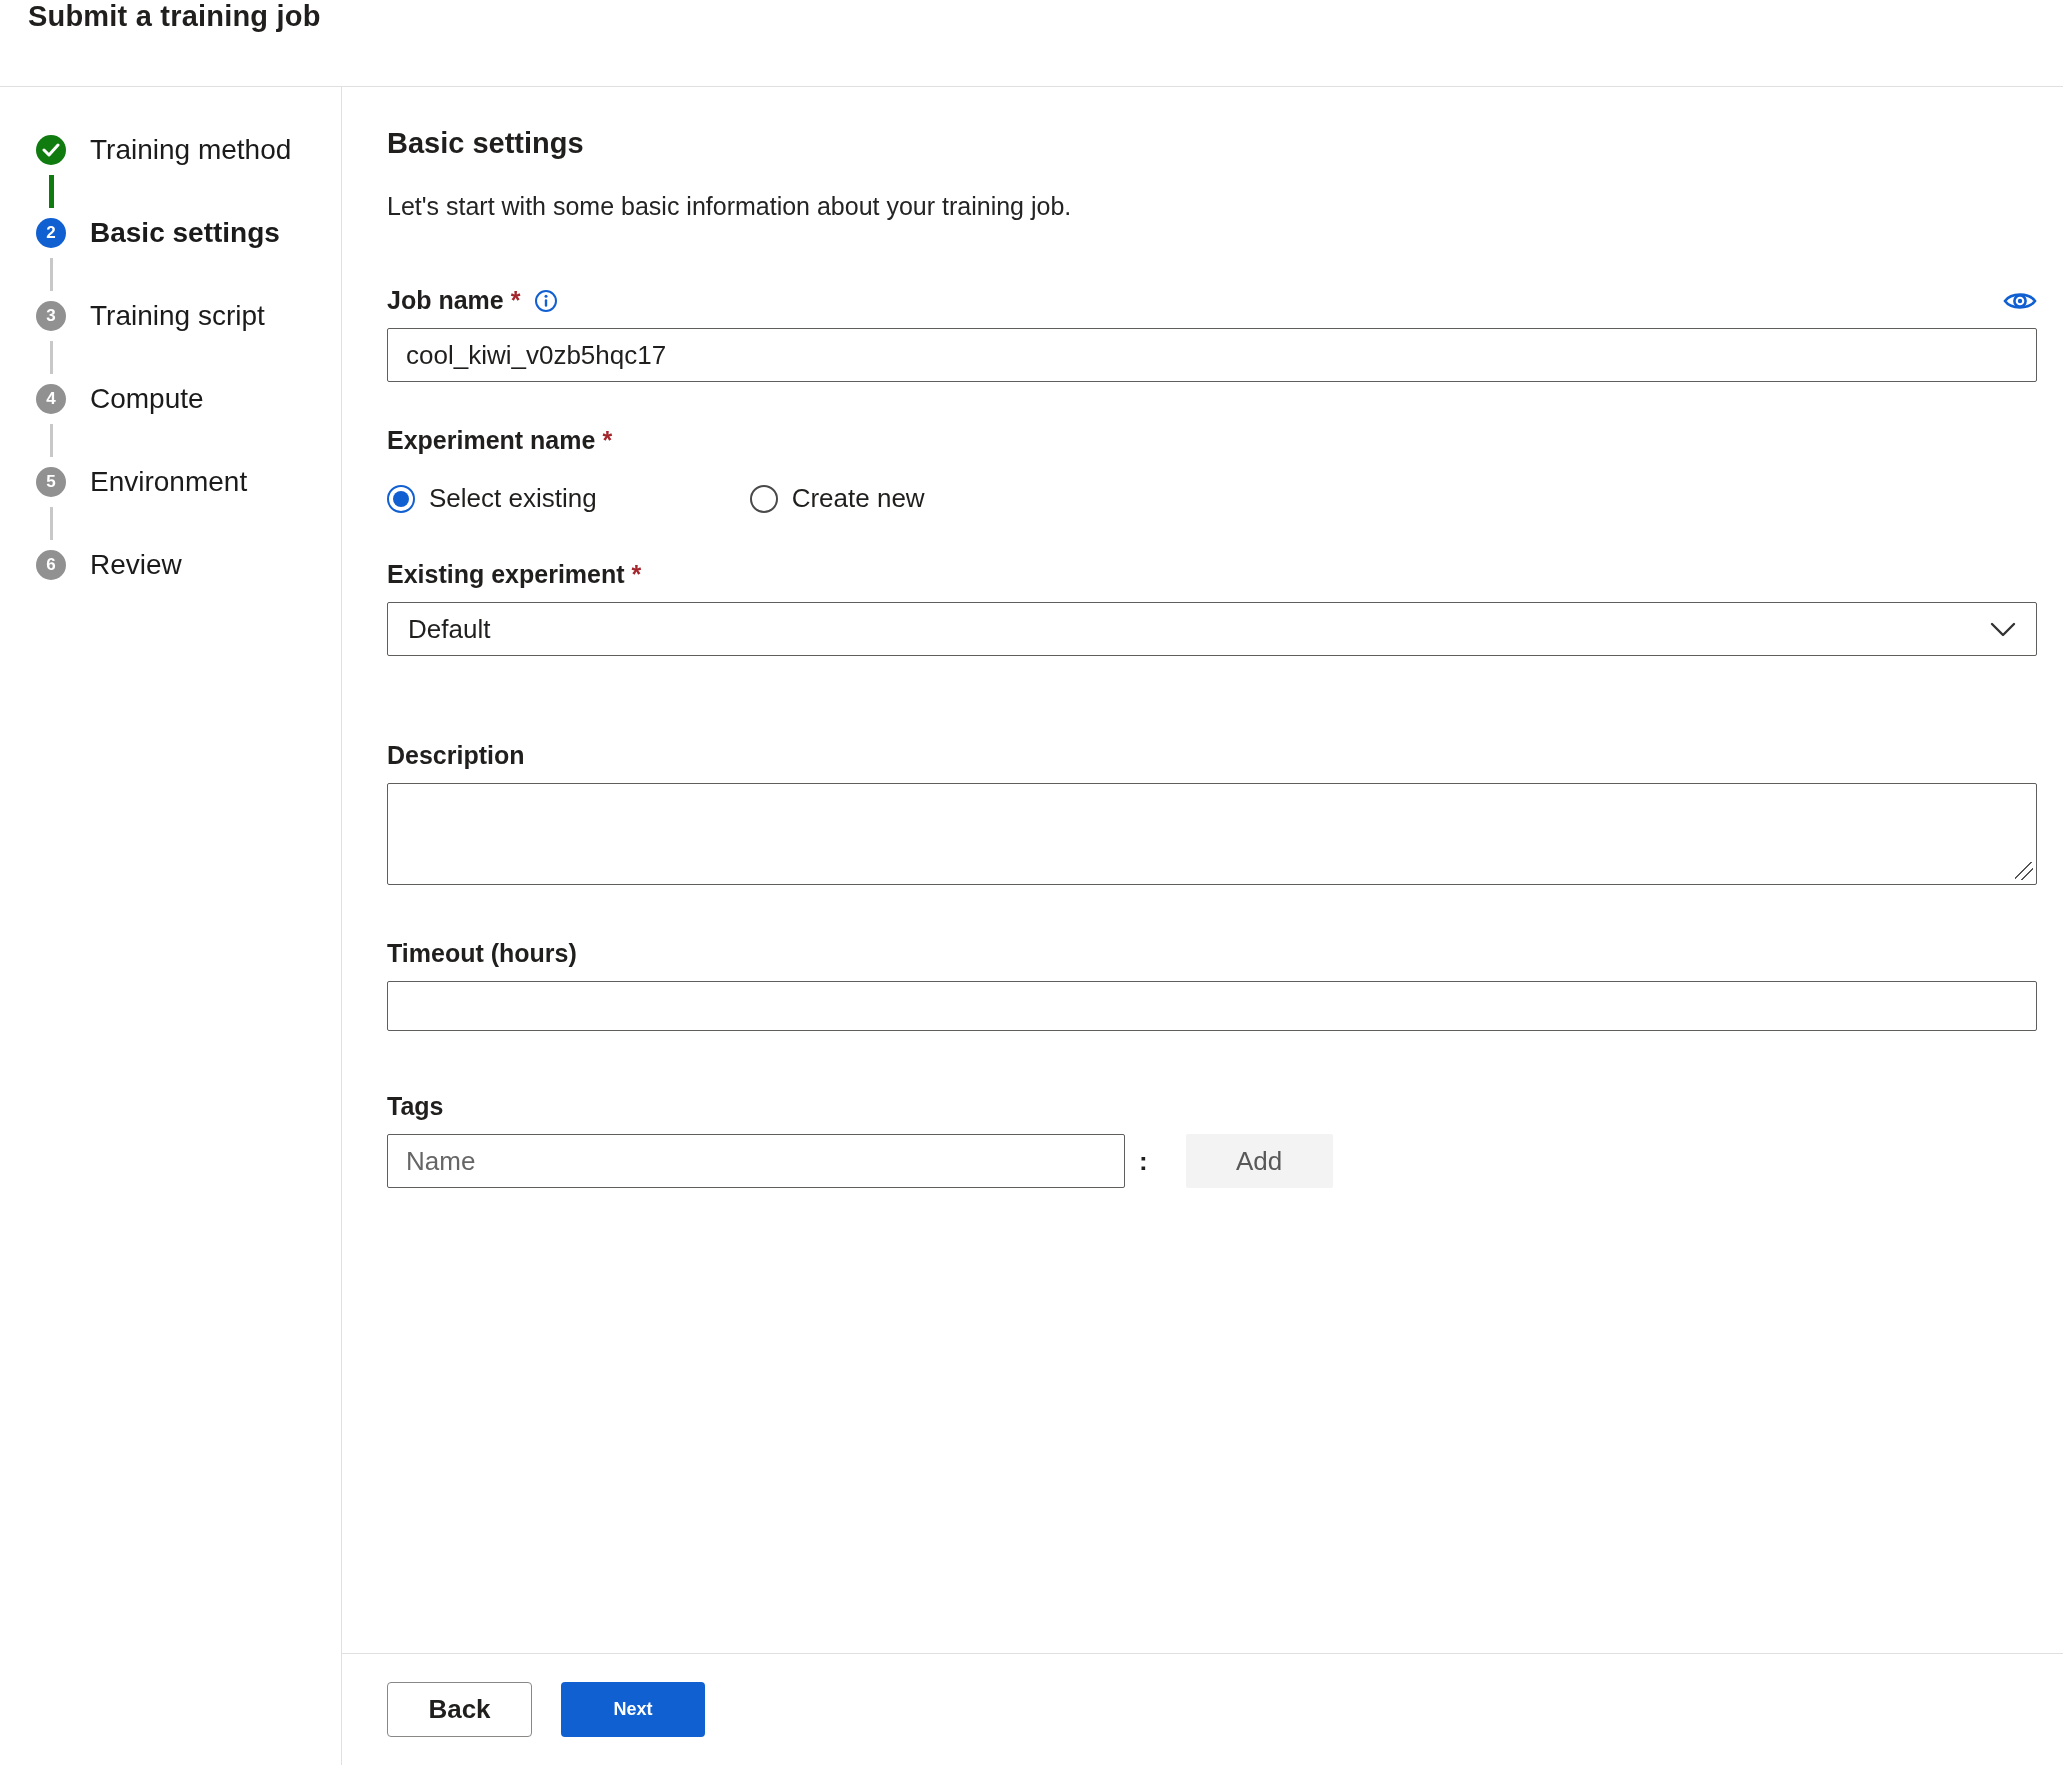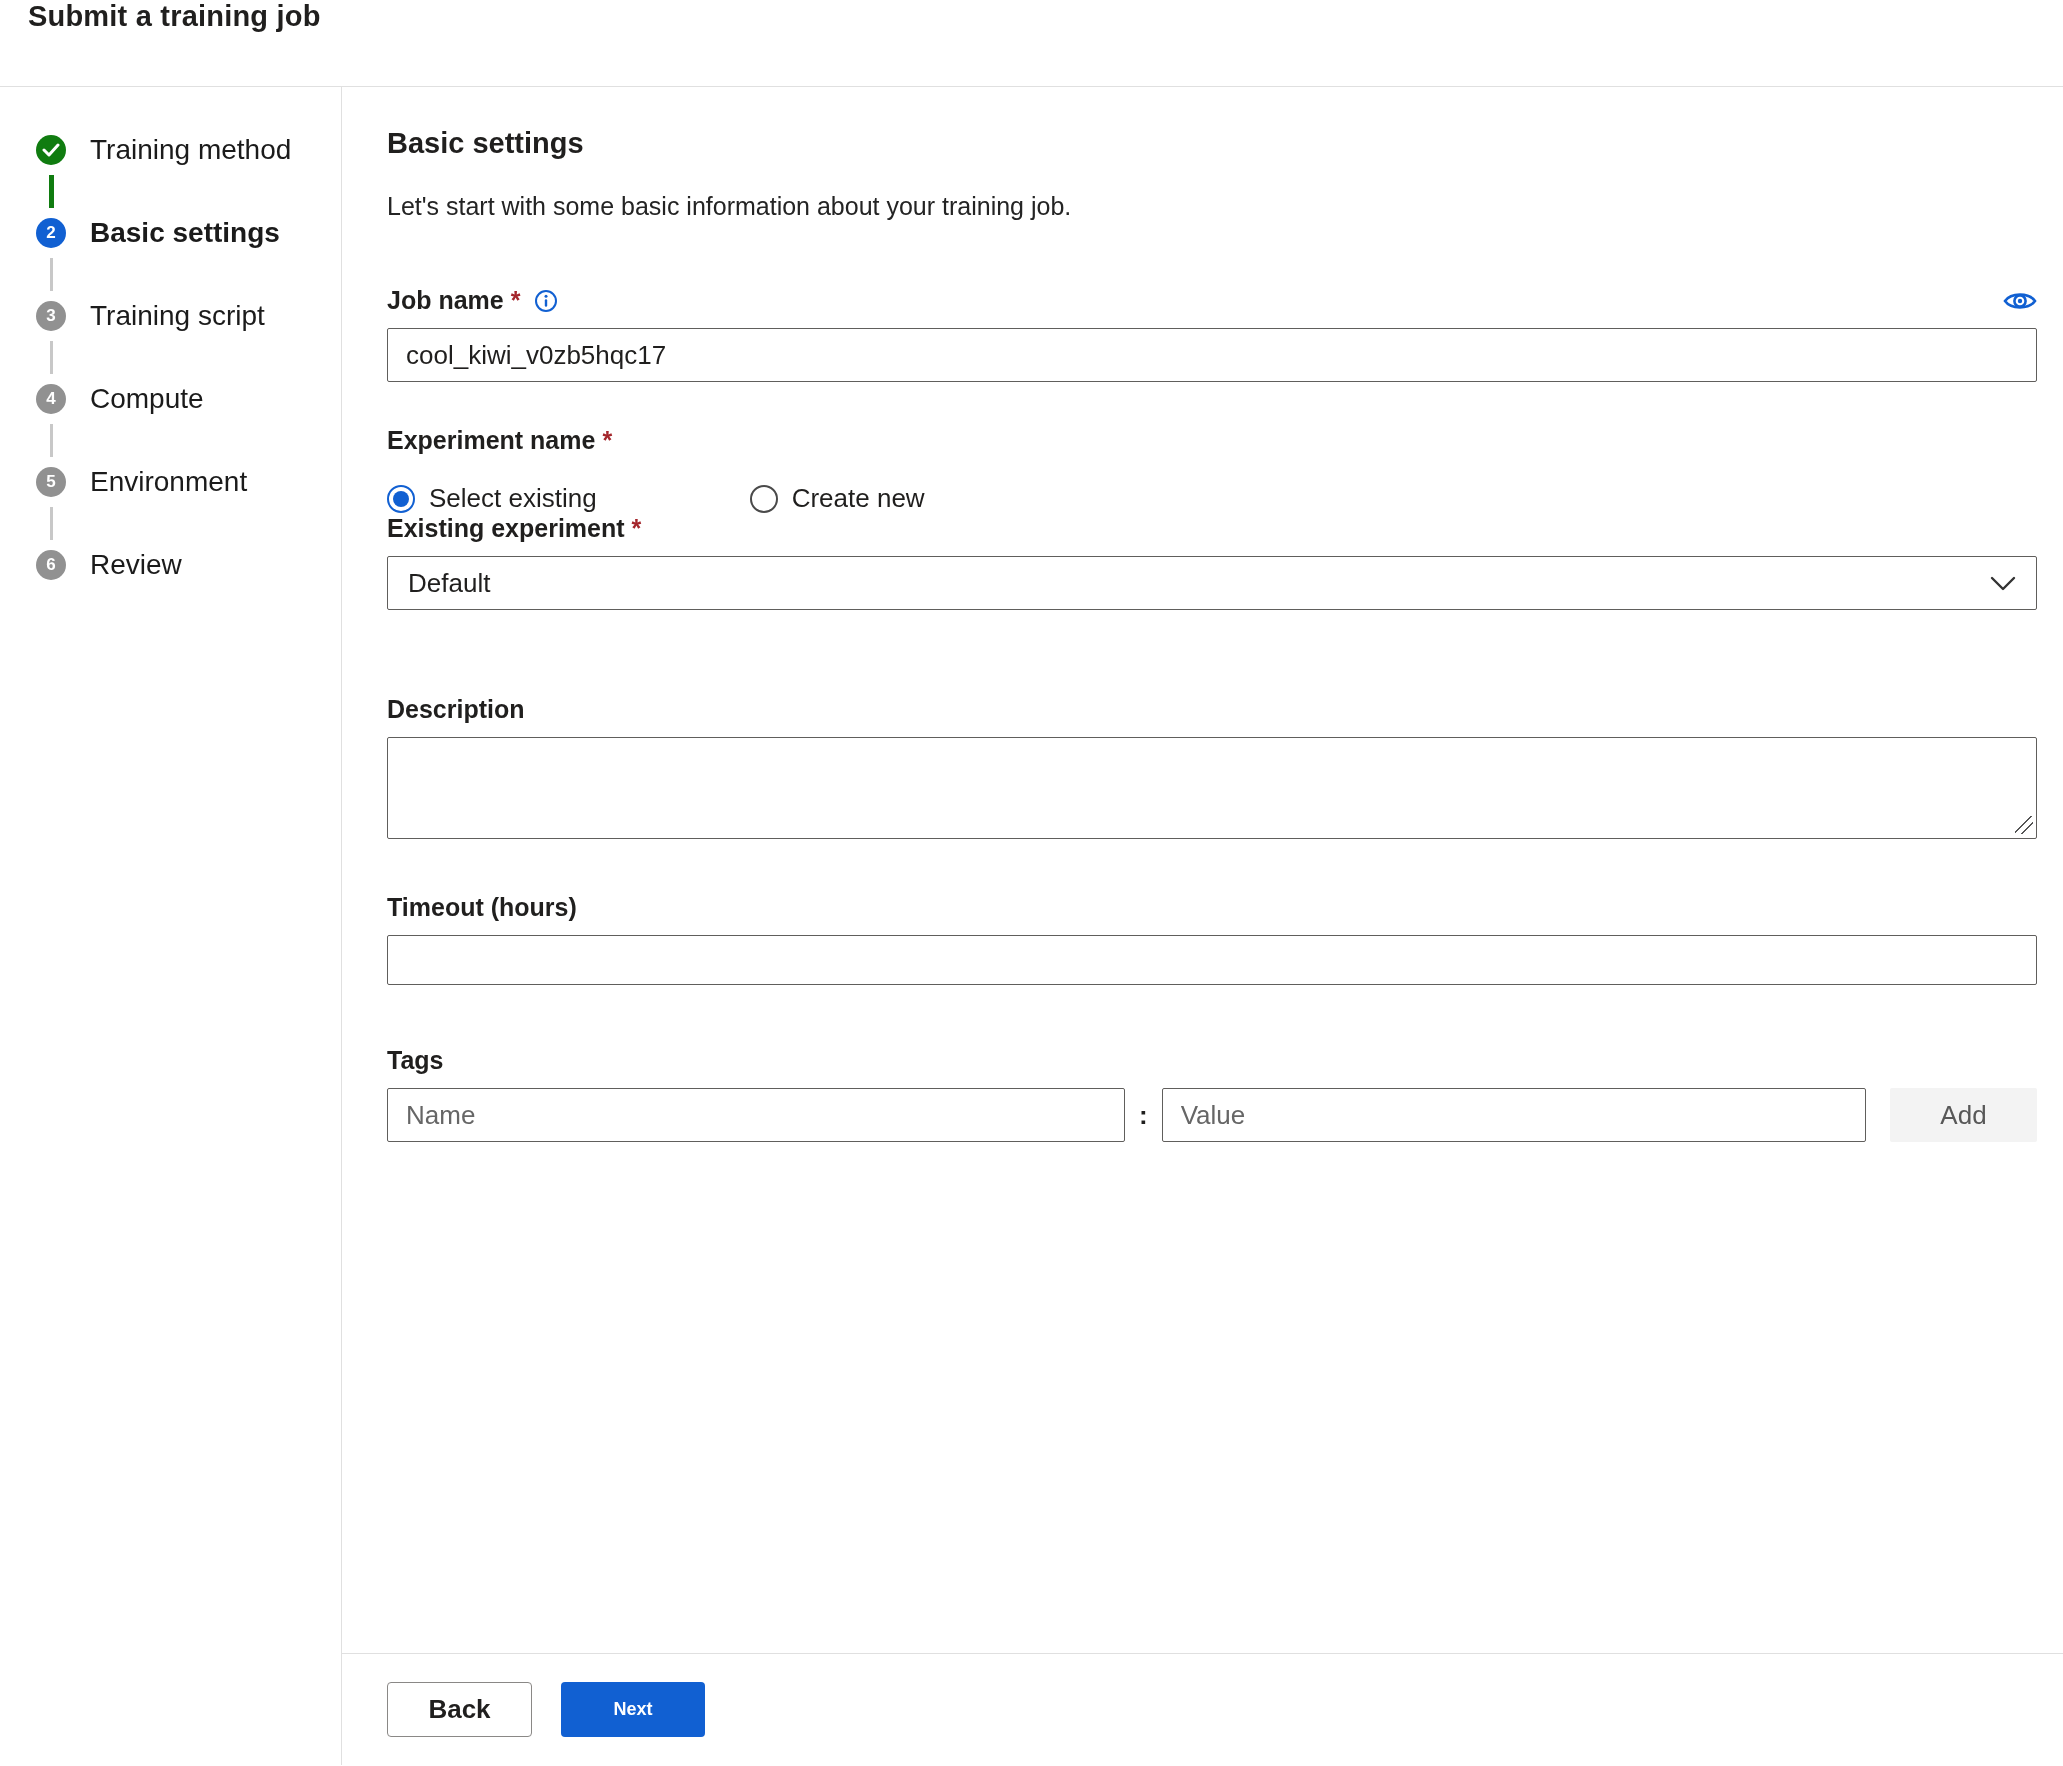--- a/index.html
+++ b/index.html
@@ -57,21 +57,21 @@
   .radio-row { margin-top: 28px; display: flex; align-items: center; }
   .radio-opt { display: flex; align-items: center; cursor: pointer; }
   .radio-opt + .radio-opt { margin-left: 153px; }
   .radio-circle { width: 28px; height: 28px; border-radius: 50%; flex: none; position: relative; }
   .radio-circle.on { border: 2px solid #1160d2; }
   .radio-circle.on::after { content: ""; position: absolute; inset: 4px; border-radius: 50%; background: #1160d2; }
   .radio-circle.off { border: 2px solid #4a4a4a; }
   .radio-text { margin-left: 14px; font-size: 26px; }
 
   
-  .mt-sel { }
+  .mt-sel { margin-top: 46px; }
   .select-box { margin-top: 13px; height: 54px; border: 1px solid #605e5c; border-radius: 2px;
     display: flex; align-items: center; padding: 0 20px; font-size: 26px; cursor: pointer; background:#fff; }
   .select-box .chev { margin-left: auto; display: inline-flex; }
 
   
   .mt-desc { margin-top: 85px; }
   .ta-wrap { position: relative; margin-top: 13px; }
   .ta { width: 100%; height: 102px; border: 1px solid #605e5c; border-radius: 2px; resize: none;
     font-size: 26px; padding: 10px 18px; font-family: "Liberation Sans", sans-serif; outline: none; display: block; }
   .grip { position: absolute; right: 4px; bottom: 5px; width: 18px; height: 18px; pointer-events: none;
@@ -226,21 +226,20 @@
         </div>
         <input class="text-input timeout-input mt-input" type="text" style="">
 
         
         <div class="field-label-row mt-tags">
           <span class="field-label">Tags</span>
         </div>
         <div class="tags-row">
           <input class="text-input tag-name" type="text" placeholder="Name" style="">
           <span class="tag-colon">:</span>
-          <input class="text-input tag-value" type="text" placeholder="Value" style="">
           <button class="add-btn">Add</button>
         </div>
 
       </div>
     </div>
 
     <div class="footer">
       <button class="back-btn">Back</button>
       <button class="next-btn">Next</button>
     </div>

